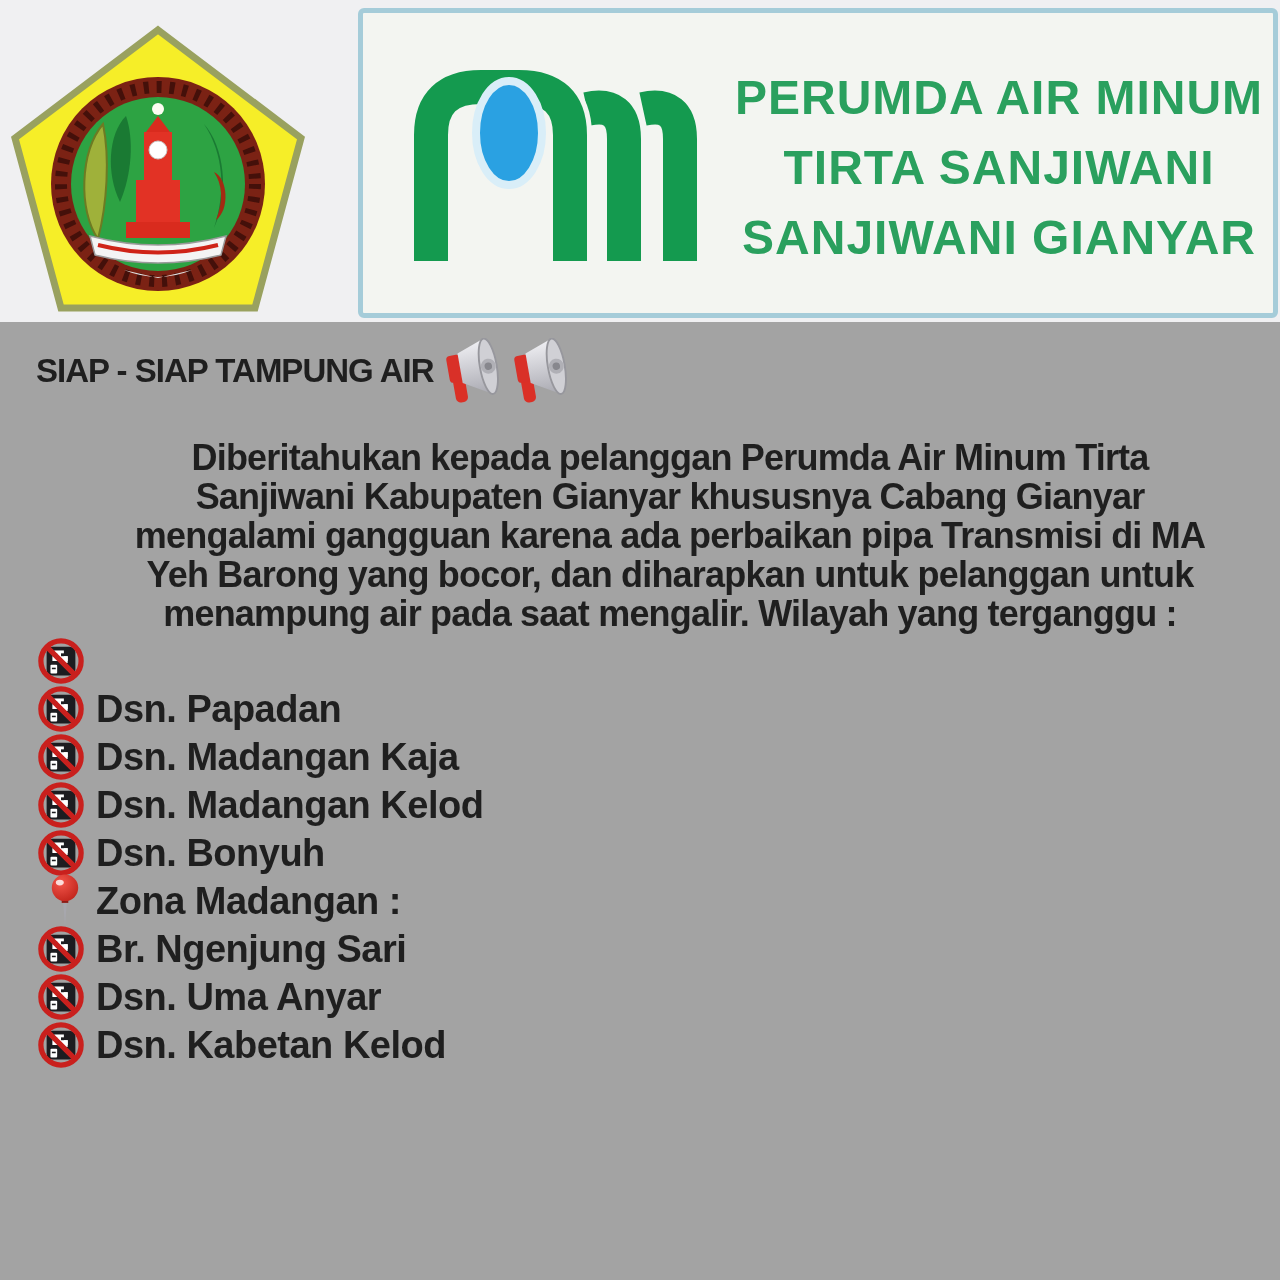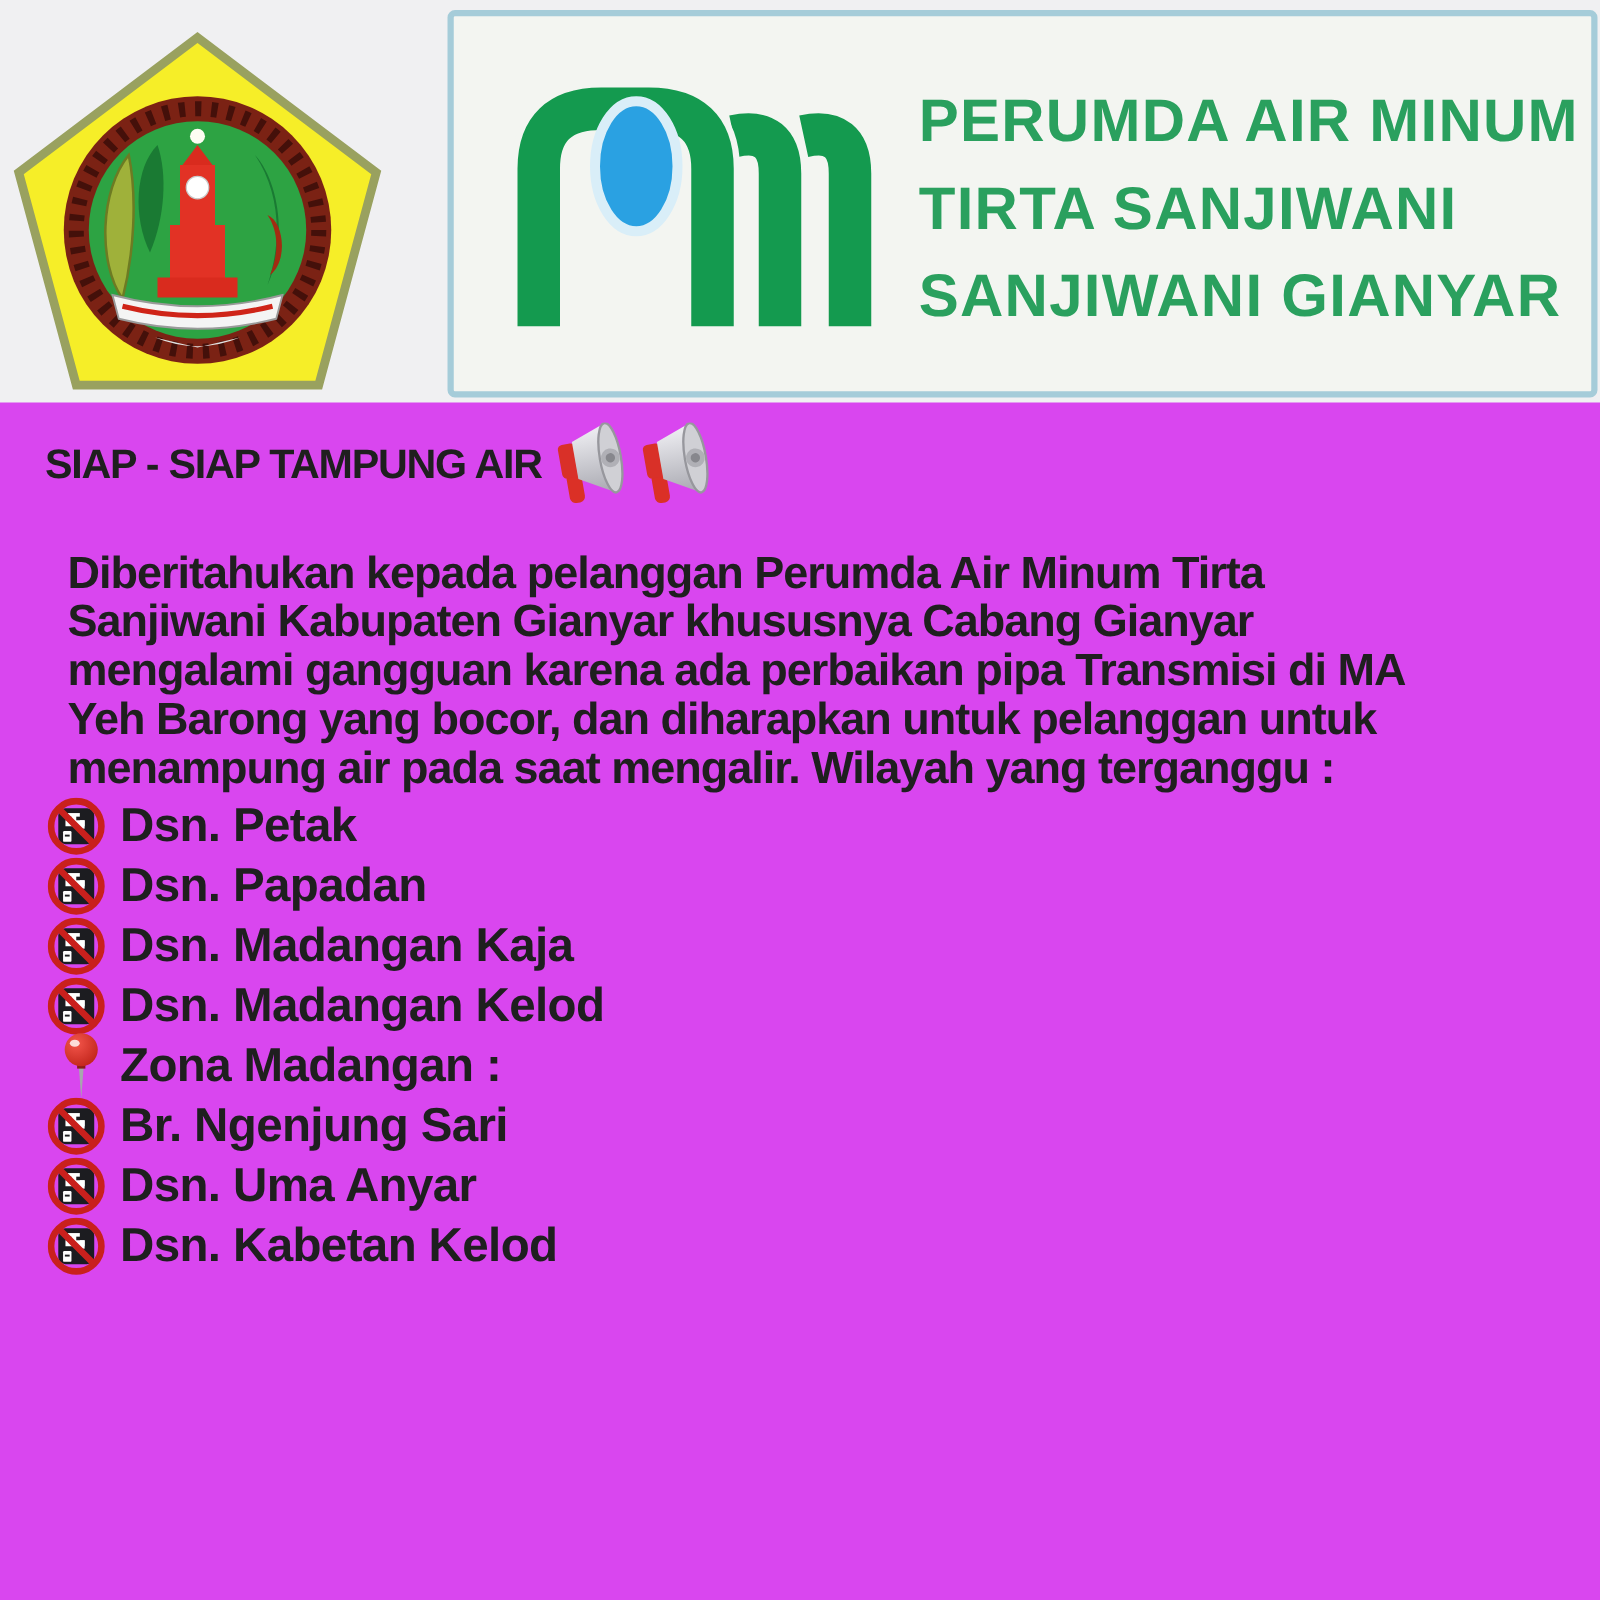--- a/index.html
+++ b/index.html
@@ -1,17 +1,17 @@
 <!DOCTYPE html>
 <html><head>
 <meta charset="utf-8">
 <style>
   html,body{margin:0;padding:0;background:#ffffff;}
-  .page{position:relative;width:1280px;height:1280px;background:#d946ef;overflow:hidden;
-        font-family:"Liberation Sans",sans-serif;}
+  .page{position:relative;width:1280px;height:1280px;background:#a3a3a3;overflow:hidden;
+        font-family:"Liberation Sans",sans-serif;text-align:center;}
   
   .top-band{position:absolute;left:0;top:0;width:1280px;height:322px;background:#f0f0f2;}
   .crest{position:absolute;left:8px;top:24px;width:300px;height:290px;}
   .logo-box{position:absolute;left:358px;top:8px;width:920px;height:310px;box-sizing:border-box;
             border:5px solid #a5ccd9;border-radius:6px;background:#f3f5f1;}
   .monogram{position:absolute;left:46px;top:52px;width:300px;height:210px;}
   .logo-text{position:absolute;left:372px;top:50px;}
   .logo-text div{font-size:48px;line-height:70px;font-weight:bold;color:#2aa05e;
                  letter-spacing:1px;white-space:nowrap;}
   
@@ -133,21 +133,20 @@
   <div class="list">
 
 
 
     <div class="row">
       <span class="icw">
         <svg class="nowater" viewBox="0 0 48 48">
             <use href="#icon-nowater"></use>
           </svg>
       </span>
-      <span class="txt">Dsn. Petak</span>
     </div>
 
     <div class="row">
       <span class="icw">
         <svg class="nowater" viewBox="0 0 48 48">
             <use href="#icon-nowater"></use>
           </svg>
       </span>
       <span class="txt">Dsn. Papadan</span>
     </div>
@@ -163,20 +162,28 @@
 
     <div class="row">
       <span class="icw">
         <svg class="nowater" viewBox="0 0 48 48">
             <use href="#icon-nowater"></use>
           </svg>
       </span>
       <span class="txt">Dsn. Madangan Kelod</span>
     </div>
 
+    <div class="row">
+      <span class="icw">
+        <svg class="nowater" viewBox="0 0 48 48">
+            <use href="#icon-nowater"></use>
+          </svg>
+      </span>
+      <span class="txt">Dsn. Bonyuh</span>
+    </div>
 
     <div class="row zone2">
       <span class="icw">
         <svg class="pin" viewBox="0 0 36 58">
             <use href="#icon-pin"></use>
           </svg>
       </span>
       <span class="txt">Zona Madangan :</span>
     </div>
 

